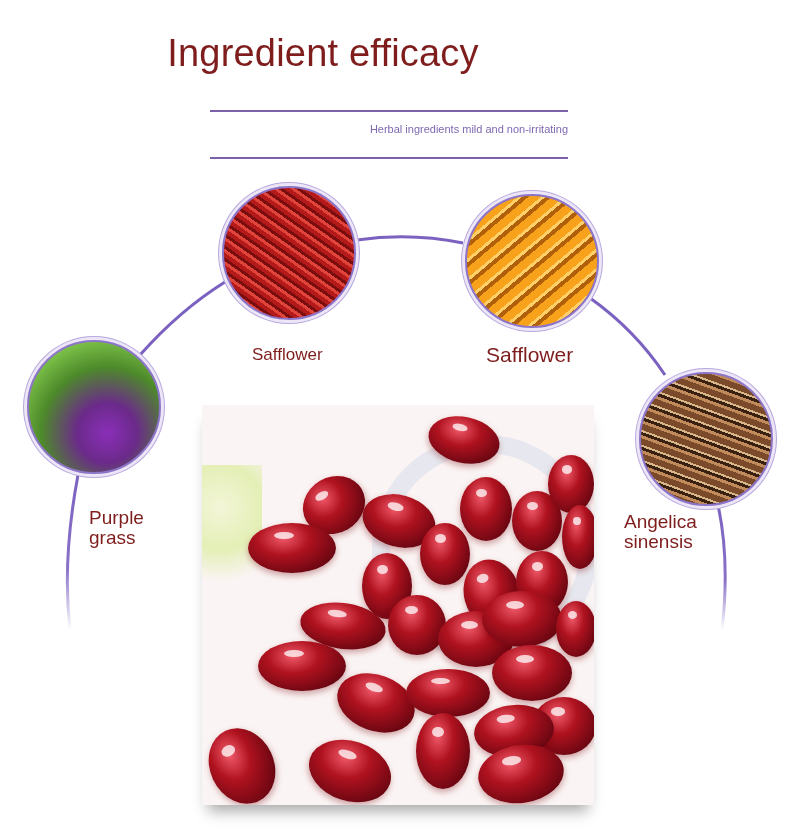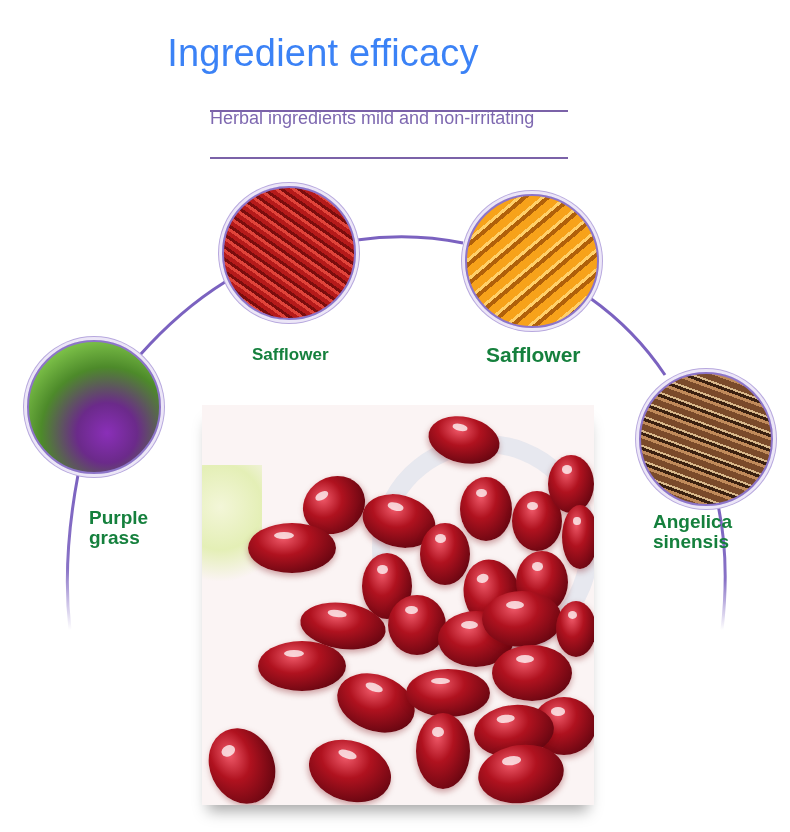--- a/index.html
+++ b/index.html
@@ -1,22 +1,22 @@
 <!DOCTYPE html>
 <html><head>
 <meta charset="utf-8">
 <style>
   html,body{margin:0;padding:0;}
   body{width:790px;height:832px;background:#ffffff;position:relative;overflow:hidden;font-family:"Liberation Sans",sans-serif;}
-  .title{position:absolute;left:0;width:646px;top:32px;text-align:center;font-size:38px;color:#3b82f6;font-weight:normal;letter-spacing:0.2px;}
+  .title{position:absolute;left:0;width:646px;top:32px;text-align:center;font-size:38px;color:#7f1d1d;font-weight:normal;letter-spacing:0.2px;}
   .rule{position:absolute;left:210px;width:358px;height:2px;background:#7b62a8;}
-  .subtitle{position:absolute;left:210px;width:358px;top:108px;text-align:left;font-size:18px;color:#7e68b0;}
+  .subtitle{position:absolute;left:210px;width:358px;top:123px;text-align:right;font-size:11px;color:#7e68b0;}
   svg.arcs{position:absolute;left:0;top:0;}
   .circle{position:absolute;border-radius:50%;border:2px solid #8c74c8;box-shadow:0 0 0 3px #ece6f7, 0 0 0 4px #b7a8de;overflow:hidden;}
-  .label{position:absolute;color:#15803d;line-height:1.05;font-weight:bold;}
+  .label{position:absolute;color:#7f1d1d;line-height:1.05;}
   .capsules{position:absolute;left:202px;top:405px;width:392px;height:400px;overflow:hidden;background:#fbf4f4;box-shadow:0 12px 14px -6px rgba(0,0,0,0.35);}
   .cap{position:absolute;border-radius:50%;background:radial-gradient(ellipse at 40% 30%, #f05a6a 0%, #b0121f 35%, #6d0712 75%, #3e0208 100%);box-shadow:0 3px 6px rgba(120,0,10,0.35);}
   .cap::after{content:"";position:absolute;left:30%;top:18%;width:22%;height:14%;border-radius:50%;background:rgba(255,255,255,0.75);}
   .flowers{position:absolute;left:0;top:60px;width:60px;height:140px;background:radial-gradient(circle at 30% 30%,#f3f6d8 0%,#e4efb6 40%,rgba(255,255,255,0) 70%);}
   .watermark{position:absolute;left:170px;top:30px;width:190px;height:190px;border-radius:50%;border:18px solid rgba(170,195,225,0.25);}
 </style>
 </head>
 <body>
 
 <div class="title">Ingredient efficacy</div>
@@ -45,21 +45,21 @@
   <div>grass</div>
 </div>
 
 <div class="circle" style="left:222px;top:186px;width:130px;height:130px;background:repeating-linear-gradient(35deg,#b51a1a 0 4px,#e0443a 4px 7px,#7a0d0d 7px 10px);"></div>
 <div class="label" style="left:252px;top:346px;font-size:17px;">Safflower</div>
 
 <div class="circle" style="left:465px;top:194px;width:130px;height:130px;background:repeating-linear-gradient(-40deg,#f7a21a 0 8px,#b0600a 8px 12px,#ffd06a 12px 15px);"></div>
 <div class="label" style="left:486px;top:344px;font-size:21px;">Safflower</div>
 
 <div class="circle" style="left:639px;top:372px;width:130px;height:130px;background:repeating-linear-gradient(20deg,#7a4a2a 0 6px,#c08a5a 6px 9px,#3a2010 9px 12px,#d8b88a 12px 14px);"></div>
-<div class="label" style="left:653px;top:512px;font-size:19px;">
+<div class="label" style="left:624px;top:512px;font-size:19px;">
   <div>Angelica</div>
   <div>sinensis</div>
 </div>
 
 <div class="capsules">
   <div class="watermark"></div>
   <div class="flowers"></div>
   <div class="cap" style="left:226px;top:12px;width:72px;height:46px;transform:rotate(12deg);"></div>
   <div class="cap" style="left:100px;top:72px;width:64px;height:56px;transform:rotate(-30deg);"></div>
   <div class="cap" style="left:160px;top:90px;width:74px;height:52px;transform:rotate(15deg);"></div>

